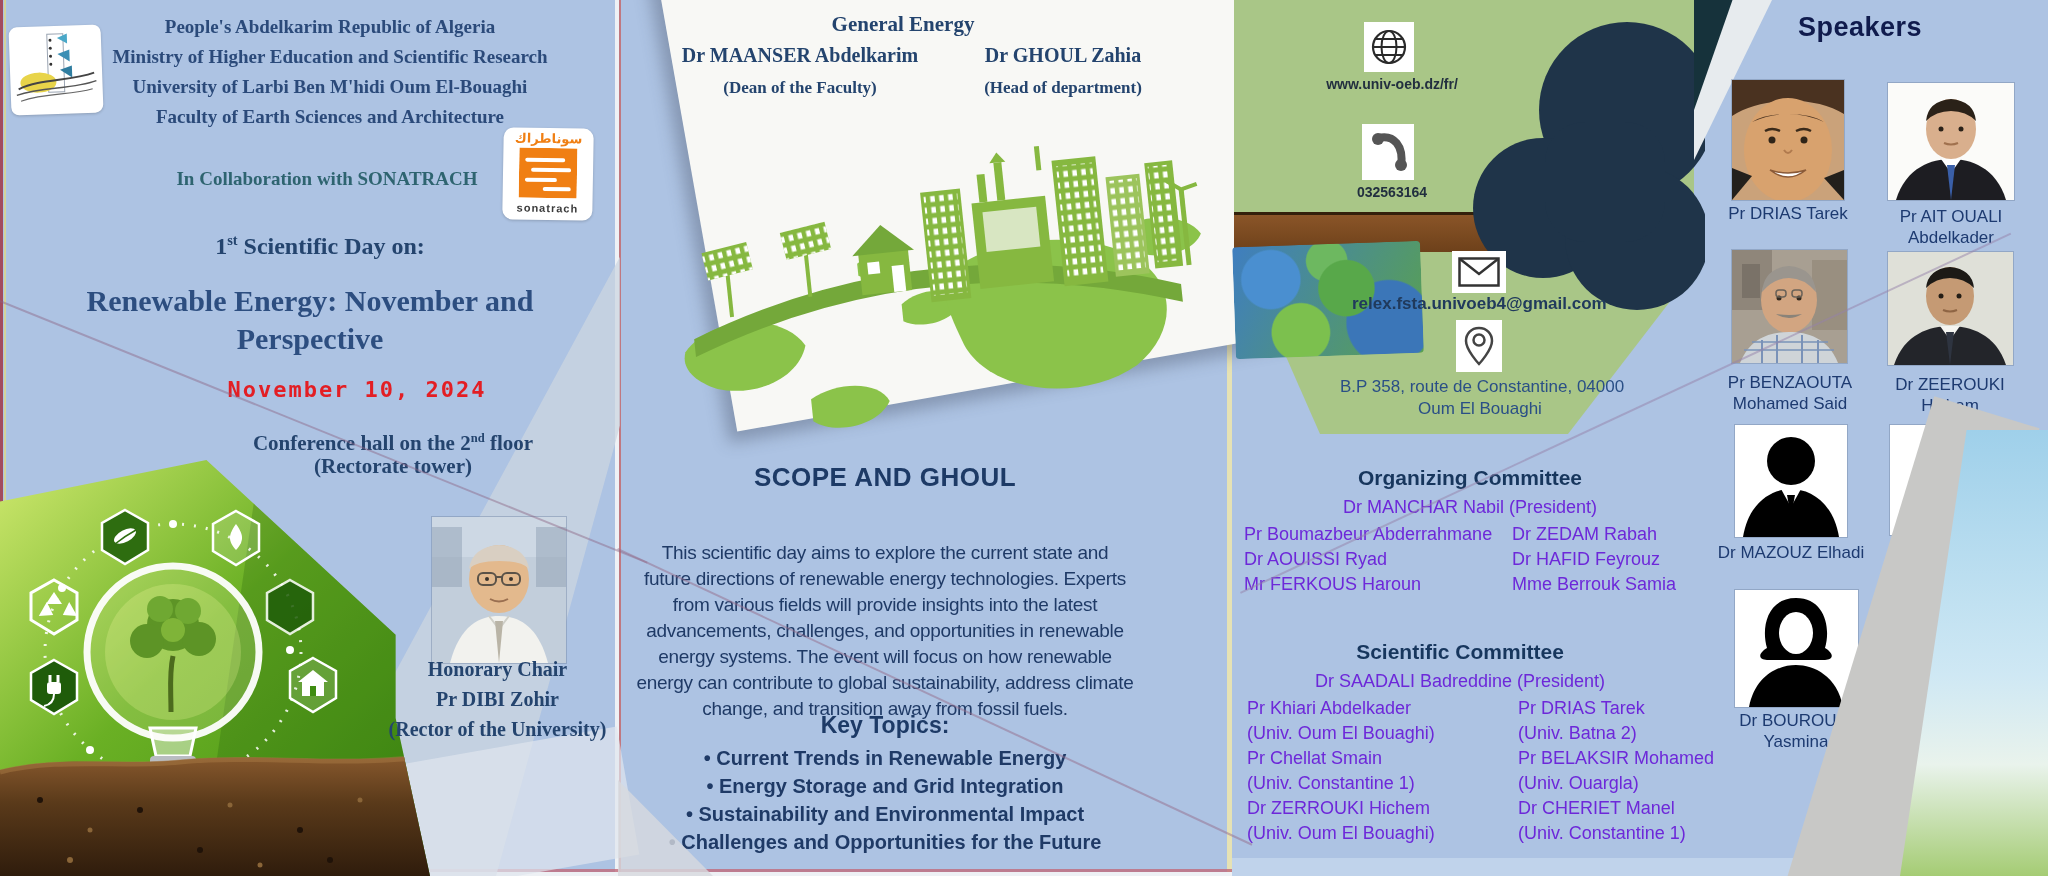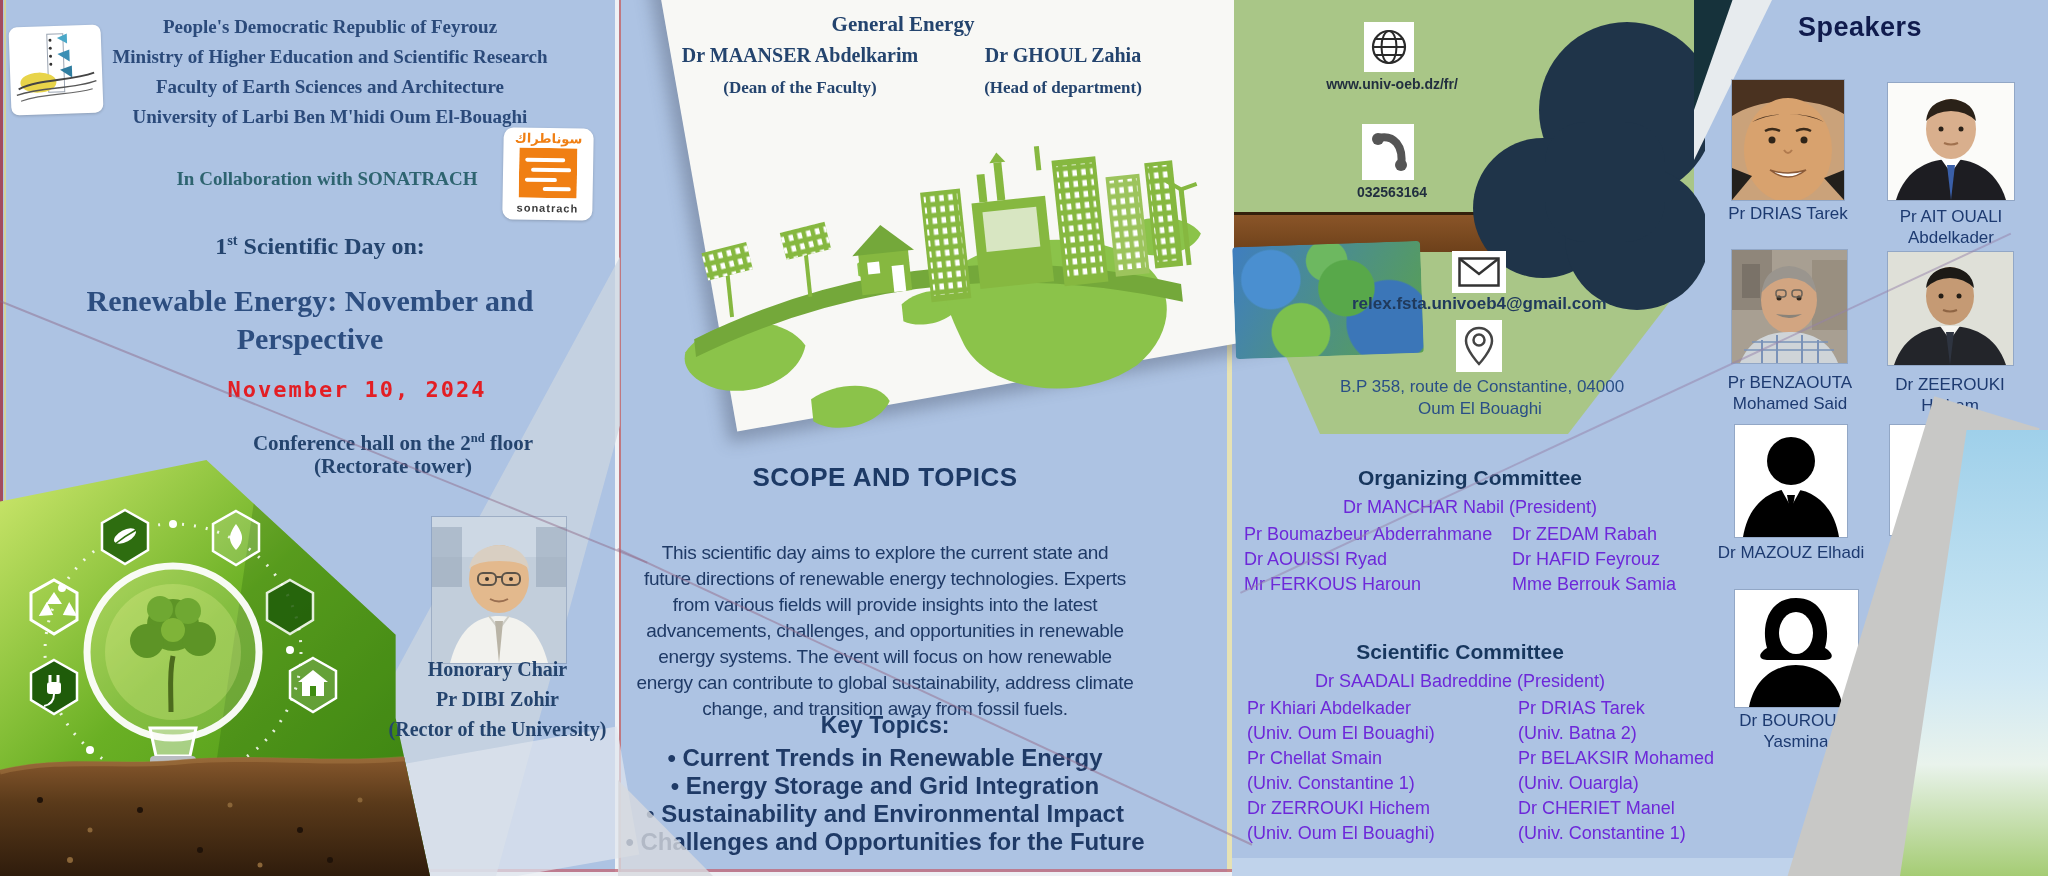--- a/index.html
+++ b/index.html
@@ -10,21 +10,21 @@
   .gov{font-size:19px;line-height:30px;color:#2b4a7a;font-weight:bold;}
   .titleline{font-size:30px;font-weight:bold;color:#2d4e80;line-height:38px;}
   .datetxt{font-family:"DejaVu Sans Mono",monospace;font-weight:bold;font-size:22px;letter-spacing:2px;color:#e31e24;}
   .venue{font-size:21px;font-weight:bold;color:#24446e;line-height:28px;}
   .hon{font-size:20px;font-weight:bold;color:#24446e;line-height:30px;}
   .chairname{font-size:20px;font-weight:bold;color:#24446e;}
   .chairrole{font-size:17px;font-weight:bold;color:#24446e;}
   .scopehead{font-family:"Liberation Sans",sans-serif;font-weight:bold;font-size:26px;color:#1d3a66;letter-spacing:.5px;}
   .scopeline{font-family:"Liberation Sans",sans-serif;font-size:19px;letter-spacing:-0.3px;color:#1f3a66;line-height:26px;}
   .topichead{font-family:"Liberation Sans",sans-serif;font-weight:bold;font-size:23px;color:#1d3a66;}
-  .bullet{font-family:"Liberation Sans",sans-serif;font-weight:bold;font-size:24px;color:#1f3a66;line-height:28px;}
+  .bullet{font-family:"Liberation Sans",sans-serif;font-weight:bold;font-size:20px;color:#1f3a66;line-height:28px;}
   .bullet::before{content:"•  ";}
   .contact-sm{font-family:"Liberation Sans",sans-serif;font-size:14px;font-weight:bold;color:#222f3f;}
   .addr{font-family:"Liberation Sans",sans-serif;font-size:17px;color:#2a4f86;line-height:22px;}
   .commhead{font-family:"Liberation Sans",sans-serif;font-weight:bold;font-size:21px;color:#17365d;}
   .commtxt{font-family:"Liberation Sans",sans-serif;font-size:18px;color:#6d28d9;line-height:25px;}
   .speakhead{font-family:"Liberation Sans",sans-serif;font-weight:bold;font-size:27px;color:#101b4d;letter-spacing:.5px;}
   .speaklbl{font-family:"Liberation Sans",sans-serif;font-size:17px;color:#1d3a70;line-height:21px;text-align:center;white-space:nowrap;}
   .photo{background:#fff;box-shadow:0 0 0 1px rgba(120,140,170,.5);}
   sup{font-size:60%;text-align:right;}
   .crease{height:2px;transform-origin:left top;}
@@ -58,24 +58,24 @@
       <polygon points="48,28 60,24 60,36" fill="#3b8fb5"></polygon>
       <polygon points="50,44 62,40 62,52" fill="#2f7da0"></polygon>
       <ellipse cx="28" cy="56" rx="18" ry="10" fill="#e8d44a"></ellipse>
       <path d="M8,62 C30,52 60,56 84,48" stroke="#444" fill="none" stroke-width="2"></path>
       <path d="M6,68 C32,60 62,64 86,56" stroke="#555" fill="none" stroke-width="1.5"></path>
       <path d="M10,74 C36,66 60,70 82,64" stroke="#666" fill="none" stroke-width="1.2"></path>
     </svg>
   </div>
 
   <div class="a ctr" style="left:70px;top:12px;width:520px;">
-    <div class="gov">People's Democratic Republic of Feyrouz</div>
+    <div class="gov">People's Abdelkarim Republic of Algeria</div>
     <div class="gov">Ministry of Higher Education and Scientific Research</div>
+    <div class="gov">University of Larbi Ben M'hidi Oum El-Bouaghi</div>
     <div class="gov">Faculty of Earth Sciences and Architecture</div>
-    <div class="gov">University of Larbi Ben M'hidi Oum El-Bouaghi</div>
   </div>
 
   <div class="a ctr" style="left:67px;top:168px;width:520px;font-size:19px;font-weight:bold;color:#2e6470;">In Collaboration with SONATRACH</div>
 
   <div class="a" style="left:503px;top:128px;width:90px;height:92px;background:#fff;border-radius:10px;transform:rotate(1deg);box-shadow:0 1px 3px rgba(0,0,0,.2);text-align:center;">
     <div style="font-family:'DejaVu Sans',sans-serif;font-size:13px;font-weight:bold;color:#f07f13;line-height:18px;margin-top:2px;">سوناطراك</div>
     <svg width="58" height="50" viewBox="0 0 58 50">
       <rect x="0" y="0" width="58" height="50" fill="#f07f13"></rect>
       <path d="M8,12 H44" stroke="#fff" stroke-width="4" stroke-linecap="round"></path>
       <path d="M14,22 H50" stroke="#fff" stroke-width="4" stroke-linecap="round"></path>
@@ -272,21 +272,21 @@
       </g>
     </svg>
   </div>
 
   <div class="a ctr" style="left:703px;top:12px;width:400px;font-size:21px;font-weight:bold;color:#24446e;">General Energy</div>
   <div class="a ctr chairname" style="left:650px;top:44px;width:300px;">Dr MAANSER Abdelkarim</div>
   <div class="a ctr chairrole" style="left:650px;top:78px;width:300px;">(Dean of the Faculty)</div>
   <div class="a ctr chairname" style="left:913px;top:44px;width:300px;">Dr GHOUL Zahia</div>
   <div class="a ctr chairrole" style="left:913px;top:78px;width:300px;">(Head of department)</div>
 
-  <div class="a ctr scopehead" style="left:625px;top:462px;width:520px;">SCOPE AND TOPICS</div>
+  <div class="a ctr scopehead" style="left:625px;top:462px;width:520px;">SCOPE AND GHOUL</div>
   <div class="a ctr" style="left:630px;top:496px;width:510px;margin-top:44px;">
     <div class="scopeline">This scientific day aims to explore the current state and</div>
     <div class="scopeline">future directions of renewable energy technologies. Experts</div>
     <div class="scopeline">from various fields will provide insights into the latest</div>
     <div class="scopeline">advancements, challenges, and opportunities in renewable</div>
     <div class="scopeline">energy systems. The event will focus on how renewable</div>
     <div class="scopeline">energy can contribute to global sustainability, address climate</div>
     <div class="scopeline">change, and transition away from fossil fuels.</div>
   </div>
 

